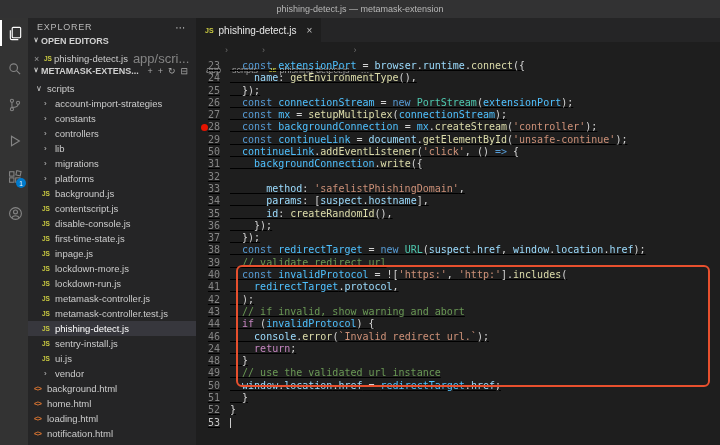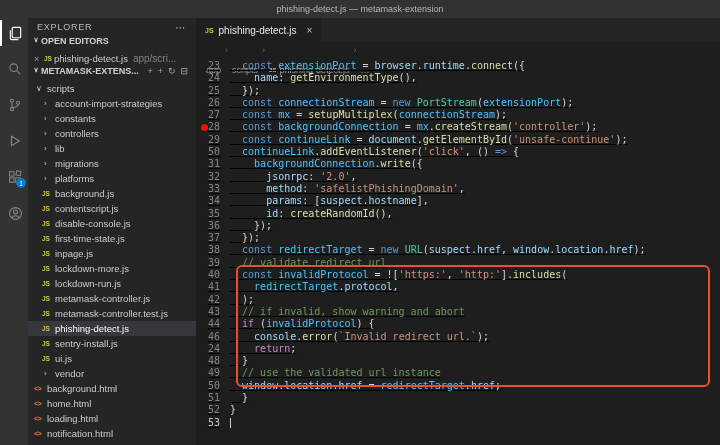--- a/index.html
+++ b/index.html
@@ -30,21 +30,21 @@
   .section-header { height: 15px; display: flex; align-items: flex-start; font-size: 9px; font-weight: bold;
                     color: #d0d0d0; padding-left: 3px; }
   .chev-s { width: 10px; text-align: center; font-size: 7px; color: #cccccc; }
   .ws-actions { margin-left: auto; display: flex; gap: 5px; padding-right: 8px; color: #a9a9a9;
                 font-weight: normal; font-size: 9px; }
   .ws-actions span { cursor: pointer; }
   .open-editor-row { height: 15px; display: flex; align-items: center; padding-left: 6px; font-size: 9.5px;
                      white-space: nowrap; overflow: hidden; }
   .oe-close { color: #9a9a9a; width: 10px; font-size: 9px; }
   .oe-name { color: #cccccc; margin-left: 2px; }
-  .oe-path { color: #848484; margin-left: 5px; font-size: 10px; }
+  .oe-path { color: #848484; margin-left: 5px; font-size: 13px; }
 
   .tree-row { height: 15px; display: flex; align-items: center; font-size: 9.5px; white-space: nowrap;
               overflow: hidden; color: #cccccc; cursor: pointer; }
   .tree-row.selected { background: #37373d; color: #ffffff; }
   .slot { width: 13px; flex-shrink: 0; text-align: left; }
   .chev { font-size: 8px; color: #c5c5c5; padding-left: 2px; }
   .fi-js { color: #cbcb41; font-size: 6.5px; font-weight: bold; }
   .fi-html { color: #e37933; font-size: 7.5px; font-weight: bold; letter-spacing: -1px; }
 
   
@@ -325,21 +325,20 @@
             <div class="code-row">
               <span class="ln">50</span>
               <span class="code-text"><span class="tok-p">  </span><span class="tok-w">continueLink</span><span class="tok-p">.</span><span class="tok-f">addEventListener</span><span class="tok-p">(</span><span class="tok-s">'click'</span><span class="tok-p">, () </span><span class="tok-k">=&gt;</span><span class="tok-p"> {</span></span>
             </div>
             <div class="code-row">
               <span class="ln">31</span>
               <span class="code-text"><span class="tok-p">    </span><span class="tok-w">backgroundConnection</span><span class="tok-p">.</span><span class="tok-f">write</span><span class="tok-p">({</span></span>
             </div>
             <div class="code-row">
               <span class="ln">32</span>
-              <span class="code-text"><span class="tok-p">      </span><span class="tok-v">jsonrpc</span><span class="tok-p">: </span><span class="tok-s">'2.0'</span><span class="tok-p">,</span></span>
             </div>
             <div class="code-row">
               <span class="ln">33</span>
               <span class="code-text"><span class="tok-p">      </span><span class="tok-v">method</span><span class="tok-p">: </span><span class="tok-s">'safelistPhishingDomain'</span><span class="tok-p">,</span></span>
             </div>
             <div class="code-row">
               <span class="ln">34</span>
               <span class="code-text"><span class="tok-p">      </span><span class="tok-v">params</span><span class="tok-p">: [</span><span class="tok-v">suspect</span><span class="tok-p">.</span><span class="tok-v">hostname</span><span class="tok-p">],</span></span>
             </div>
             <div class="code-row">

